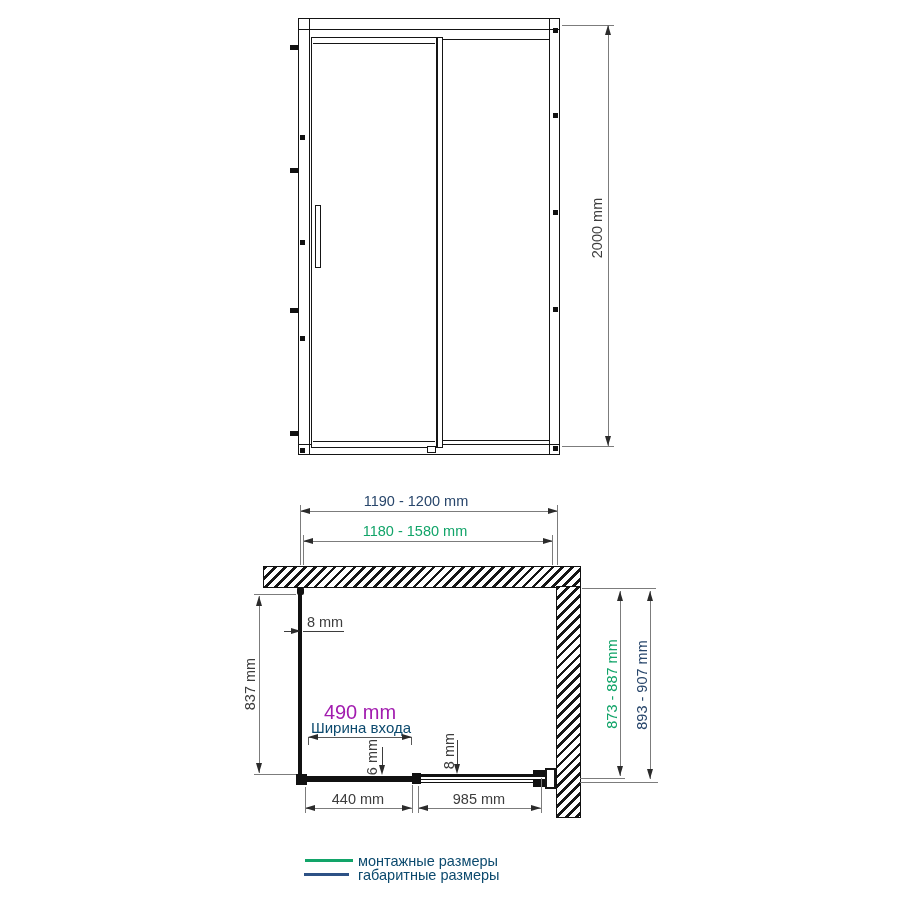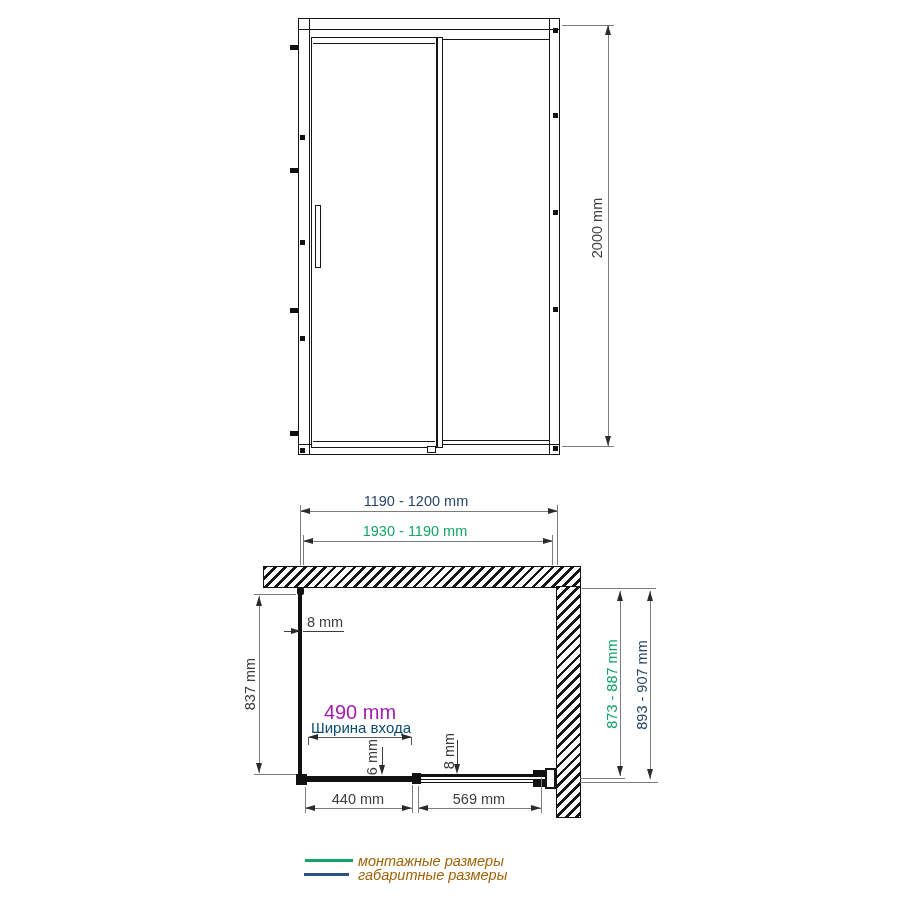--- a/index.html
+++ b/index.html
@@ -20,21 +20,21 @@
   .a-dn{border-left:3.5px solid transparent;border-right:3.5px solid transparent;border-top:10px solid #2b2b2b;}
   .a-lf{border-top:3.5px solid transparent;border-bottom:3.5px solid transparent;border-right:10px solid #2b2b2b;}
   .a-rt{border-top:3.5px solid transparent;border-bottom:3.5px solid transparent;border-left:10px solid #2b2b2b;}
   
   .t{position:absolute;white-space:nowrap;font-size:14.5px;transform:translate(-50%,-50%);}
   .rot{transform:translate(-50%,-50%) rotate(-90deg);}
   .navy{color:#28466b;}
   .green{color:#12a469;}
   .big{font-size:20px;color:#a21caf;}
   .sub{font-size:15px;color:#0c4a6e;}
-  .legend-t{position:absolute;transform:translate(0,-50%);font-size:14.5px;color:#a16207;white-space:nowrap;font-style:italic;}
+  .legend-t{position:absolute;transform:translate(0,-50%);font-size:14.5px;color:#0c4a6e;white-space:nowrap;}
 </style>
 </head>
 <body>
 
 <div id="stage">
 
   <div>
     <div class="box" style="left:298px;top:18px;width:262px;height:437px;border-width:1.8px;"></div>
     <div class="k" style="left:309px;top:19px;width:1px;height:435px;"></div>
     <div class="k" style="left:549px;top:19px;width:1px;height:435px;"></div>
@@ -74,21 +74,21 @@
 
   <div>
 
     <div class="t navy" style="left:416px;top:501px;">1190 - 1200 mm</div>
     <div class="dl" style="left:300px;top:511px;width:258px;height:1px;"></div>
     <div class="a a-lf" style="left:300px;top:508px;"></div>
     <div class="a a-rt" style="left:548px;top:508px;"></div>
     <div class="dl" style="left:300px;top:505px;width:1px;height:60px;"></div>
     <div class="dl" style="left:557px;top:505px;width:1px;height:60px;"></div>
 
-    <div class="t green" style="left:415px;top:531px;">1930 - 1190 mm</div>
+    <div class="t green" style="left:415px;top:531px;">1180 - 1580 mm</div>
     <div class="dl" style="left:303px;top:541px;width:250px;height:1px;"></div>
     <div class="a a-lf" style="left:303px;top:538px;"></div>
     <div class="a a-rt" style="left:543px;top:538px;"></div>
     <div class="dl" style="left:303px;top:535px;width:1px;height:30px;"></div>
     <div class="dl" style="left:552px;top:535px;width:1px;height:30px;"></div>
 
     <div class="hatch" style="left:263px;top:566px;width:318px;height:22px;"></div>
     <div class="hatch" style="left:556px;top:586px;width:25px;height:232px;"></div>
 
     <div class="solid" style="left:298px;top:593px;width:3.5px;height:183px;"></div>
@@ -130,21 +130,21 @@
     <div class="dl" style="left:457px;top:740px;width:1px;height:25px;background:#3d3d3d;"></div>
     <div class="a a-dn" style="left:454px;top:764px;"></div>
 
     <div class="t" style="left:358px;top:799px;">440 mm</div>
     <div class="dl" style="left:305px;top:808px;width:107px;height:1px;"></div>
     <div class="a a-lf" style="left:305px;top:805px;"></div>
     <div class="a a-rt" style="left:402px;top:805px;"></div>
     <div class="dl" style="left:305px;top:787px;width:1px;height:26px;"></div>
     <div class="dl" style="left:412px;top:785px;width:1px;height:28px;"></div>
 
-    <div class="t" style="left:479px;top:799px;">569 mm</div>
+    <div class="t" style="left:479px;top:799px;">985 mm</div>
     <div class="dl" style="left:418px;top:808px;width:123px;height:1px;"></div>
     <div class="a a-lf" style="left:418px;top:805px;"></div>
     <div class="a a-rt" style="left:531px;top:805px;"></div>
     <div class="dl" style="left:418px;top:786px;width:1px;height:27px;"></div>
     <div class="dl" style="left:541px;top:778px;width:1px;height:35px;"></div>
 
     <div class="dl" style="left:582px;top:588px;width:74px;height:1px;"></div>
     <div class="t rot green" style="left:612px;top:684px;">873 - 887 mm</div>
     <div class="dl" style="left:620px;top:591px;width:1px;height:185px;"></div>
     <div class="a a-up" style="left:617px;top:591px;"></div>

